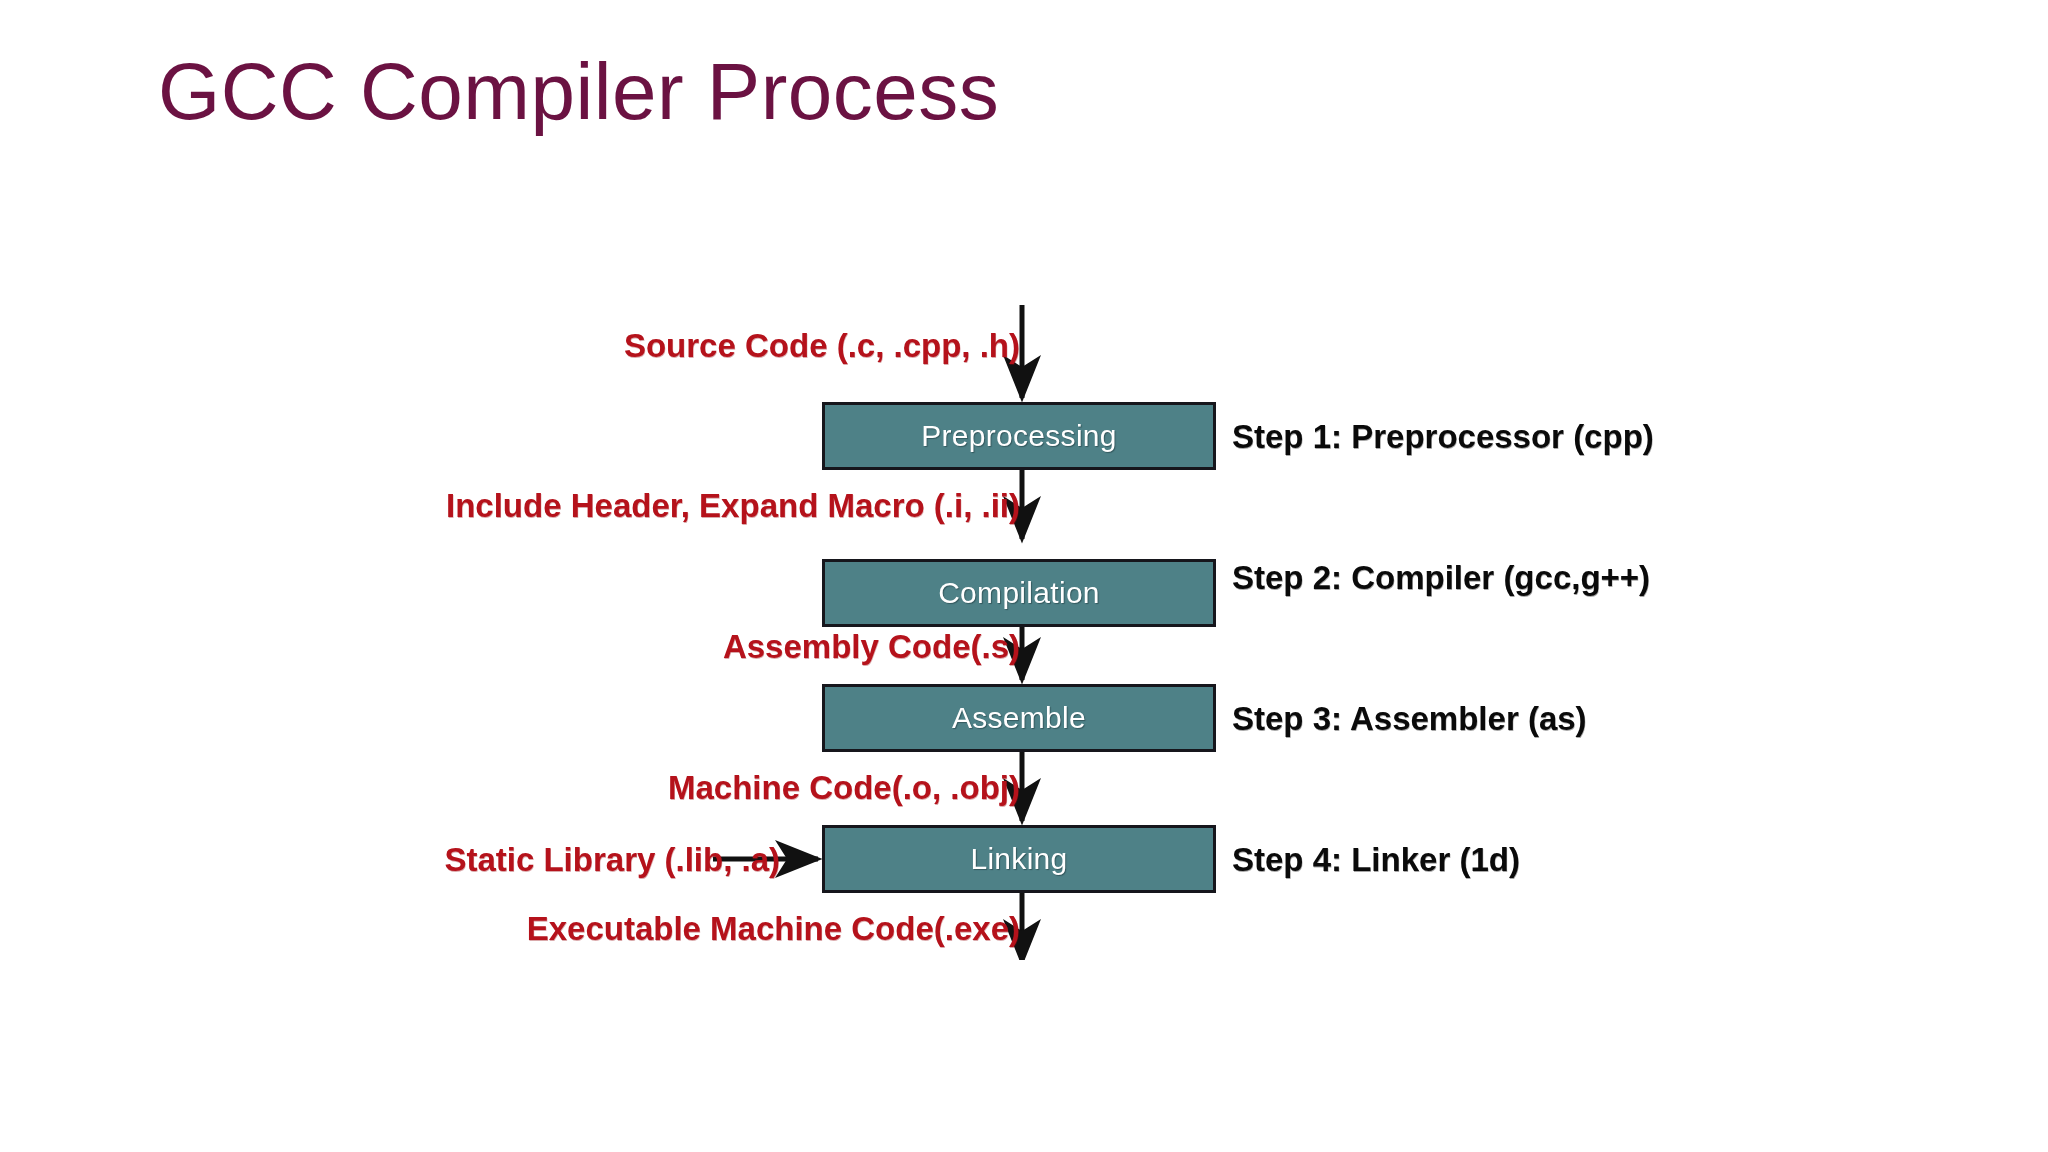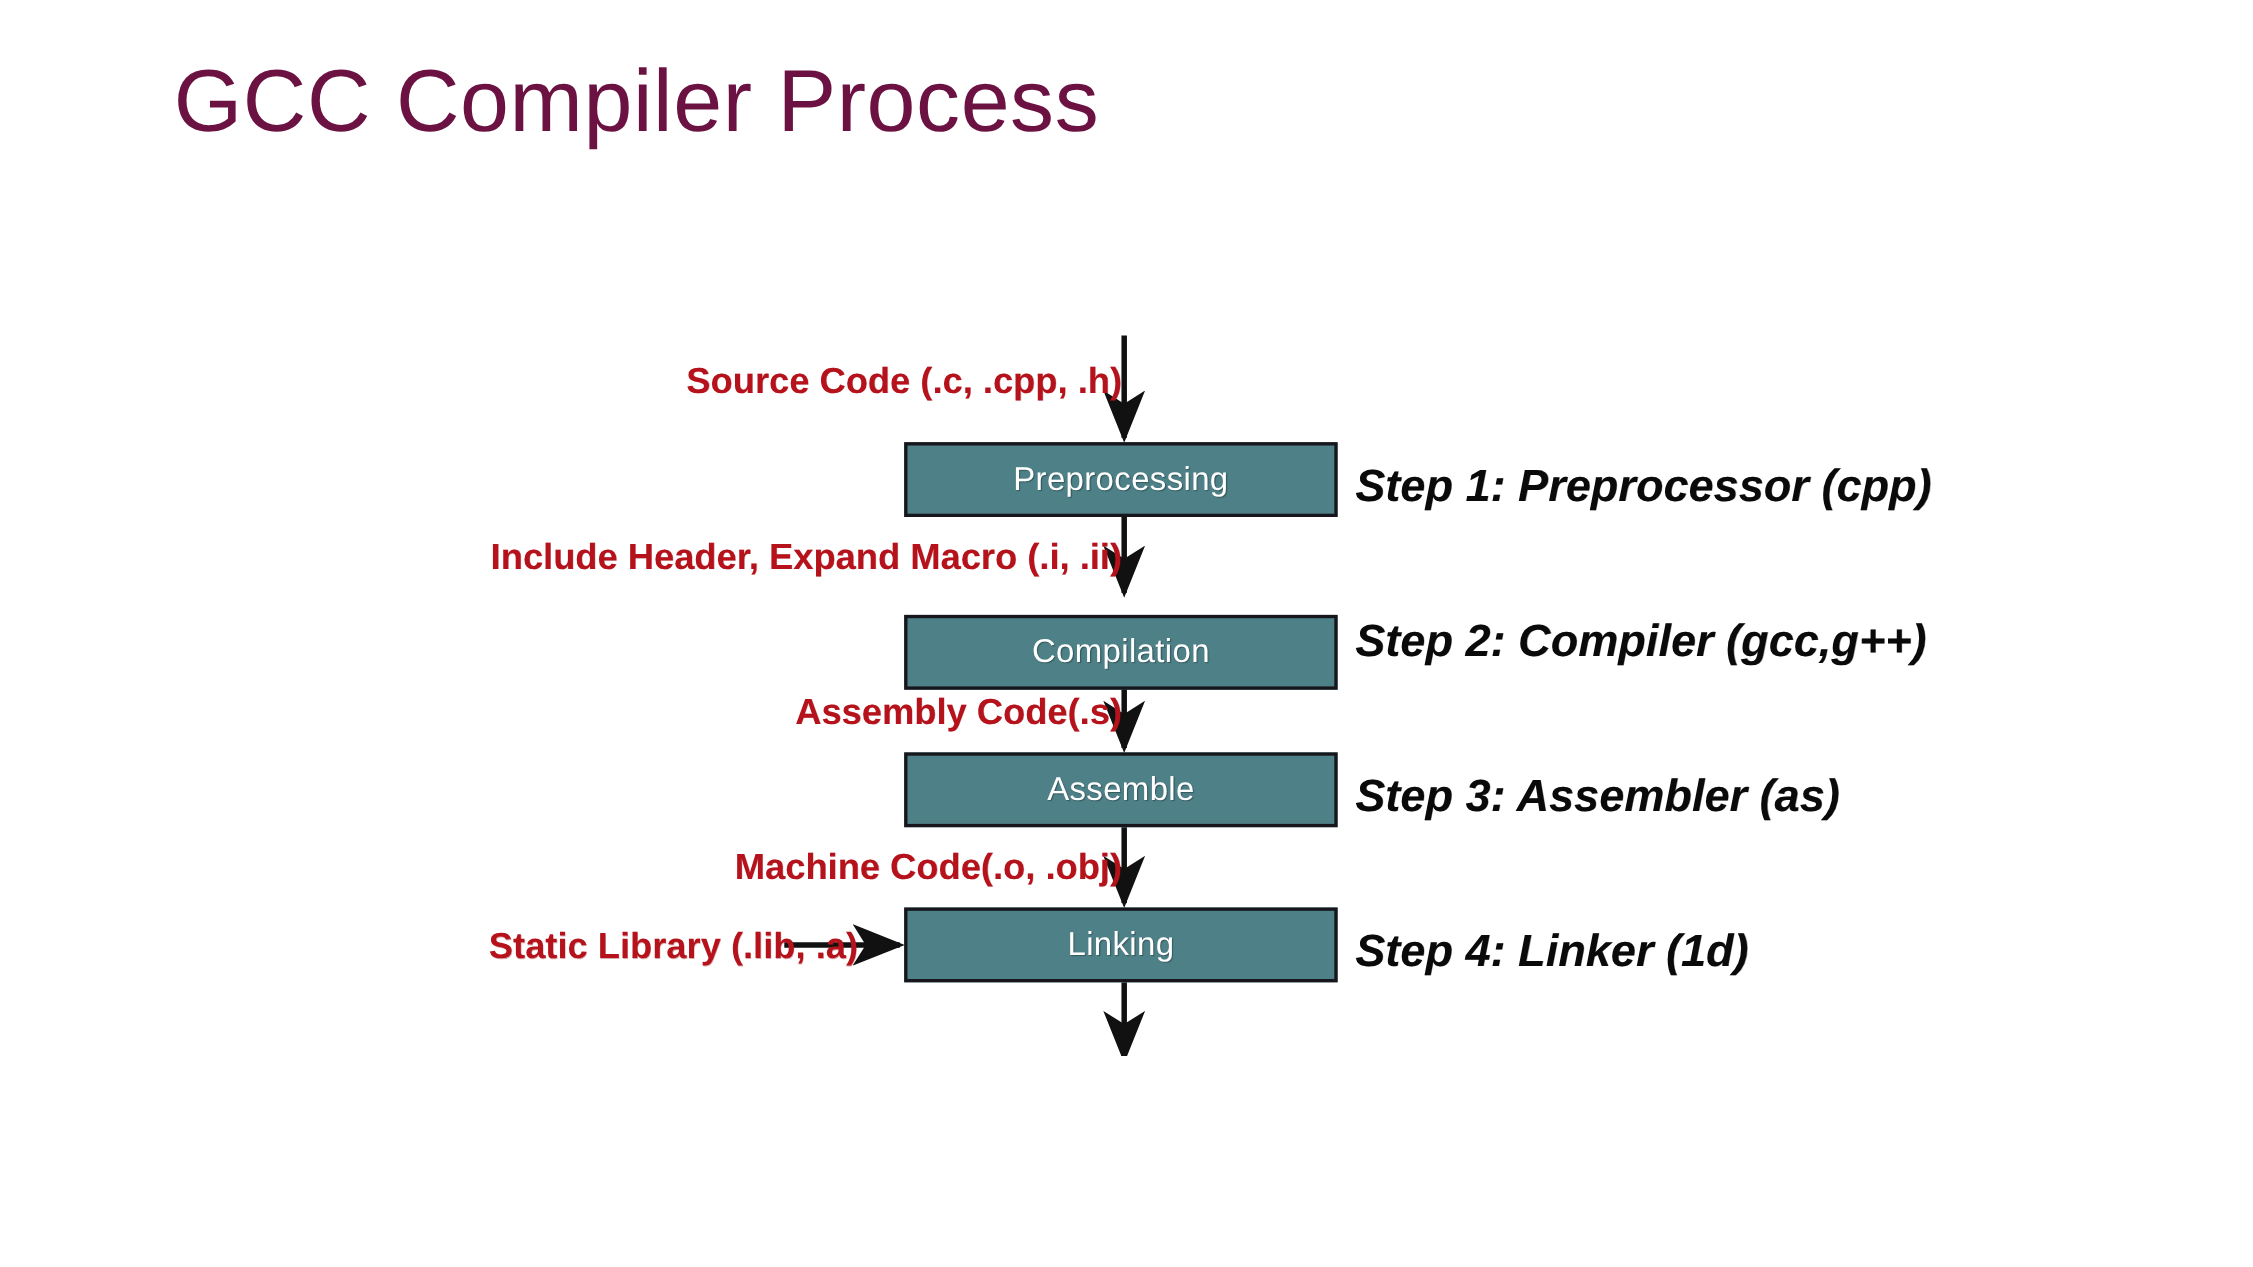--- a/index.html
+++ b/index.html
@@ -66,26 +66,25 @@
   #box-preprocessing { left: 822px; top: 402px; }
   #box-compilation   { left: 822px; top: 543px; margin-top: 16px; }
   #box-assemble      { left: 822px; top: 684px; }
   #box-linking       { left: 822px; top: 825px; }
 
   
   .step-caption {
     position: absolute;
     left: 1232px;
     font-family: "Liberation Sans", "DejaVu Sans", sans-serif;
-    font-size: 41px;
+    font-size: 33px;
     font-weight: bold;
     color: #0a0a0a;
     white-space: nowrap;
     text-shadow: 0.5px 0.5px 0 rgba(0,0,0,0.35);
-    font-style: italic;
   }
   #step-1 { top: 418px; }
   #step-2 { top: 559px; }
   #step-3 { top: 700px; }
   #step-4 { top: 841px; }
 
   
   .flow-label {
     position: absolute;
     font-family: "Liberation Sans", "DejaVu Sans", sans-serif;
@@ -150,14 +149,15 @@
   <div class="step-caption" id="step-1">Step 1: Preprocessor (cpp)</div>
   <div class="step-caption" id="step-2">Step 2: Compiler (gcc,g++)</div>
   <div class="step-caption" id="step-3">Step 3: Assembler (as)</div>
   <div class="step-caption" id="step-4">Step 4: Linker (1d)</div>
 
   <div class="flow-label" id="lbl-include">Include Header, Expand Macro (.i, .ii)</div>
   <div class="flow-label" id="lbl-source">Source Code (.c, .cpp, .h)</div>
   <div class="flow-label" id="lbl-assembly">Assembly Code(.s)</div>
   <div class="flow-label" id="lbl-machine">Machine Code(.o, .obj)</div>
   <div class="flow-label" id="lbl-staticlib">Static Library (.lib, .a)</div>
+  <div class="flow-label" id="lbl-executable">Executable Machine Code(.exe)</div>
 
 </div>
 
 </body></html>

